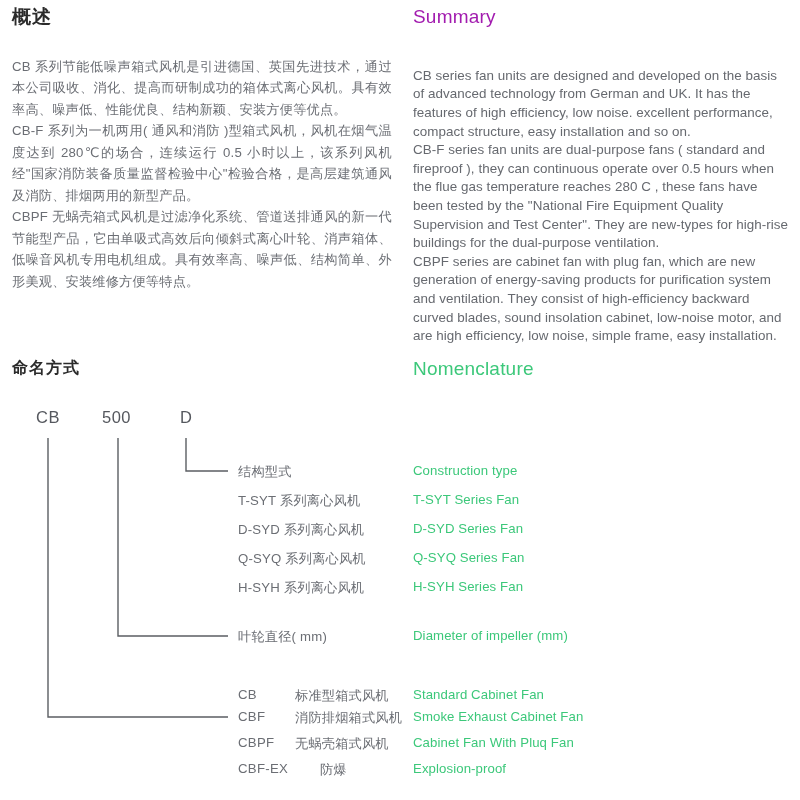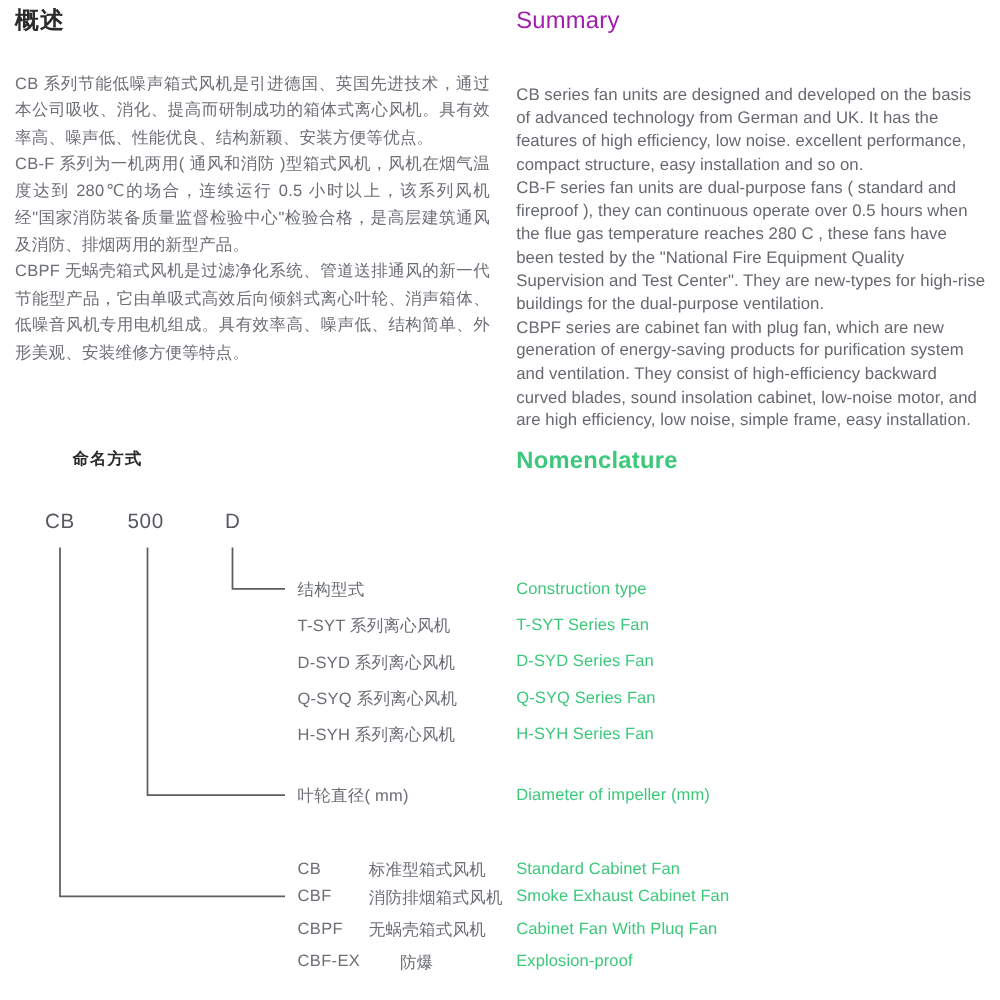--- a/index.html
+++ b/index.html
@@ -79,34 +79,32 @@
     position: absolute;
     left: 0;
     top: 350px;
     width: 800px;
     height: 450px;
   }
   .nom-h-cn {
     position: absolute;
     left: 12px;
     top: 8px;
-    font-size: 13px;
+    font-size: 16px;
     font-weight: bold;
     color: #2b2b2b;
     letter-spacing: 1px;
-    margin-left: 46px;
   }
   .nom-h-en {
     position: absolute;
     left: 413px;
     top: 8px;
     font-size: 19px;
     color: #3cc87a;
     letter-spacing: 0.2px;
-    font-weight: bold;
   }
 
   .codes {
     position: absolute;
     top: 58px;
     left: 0;
     width: 800px;
     height: 24px;
   }
   .code {

